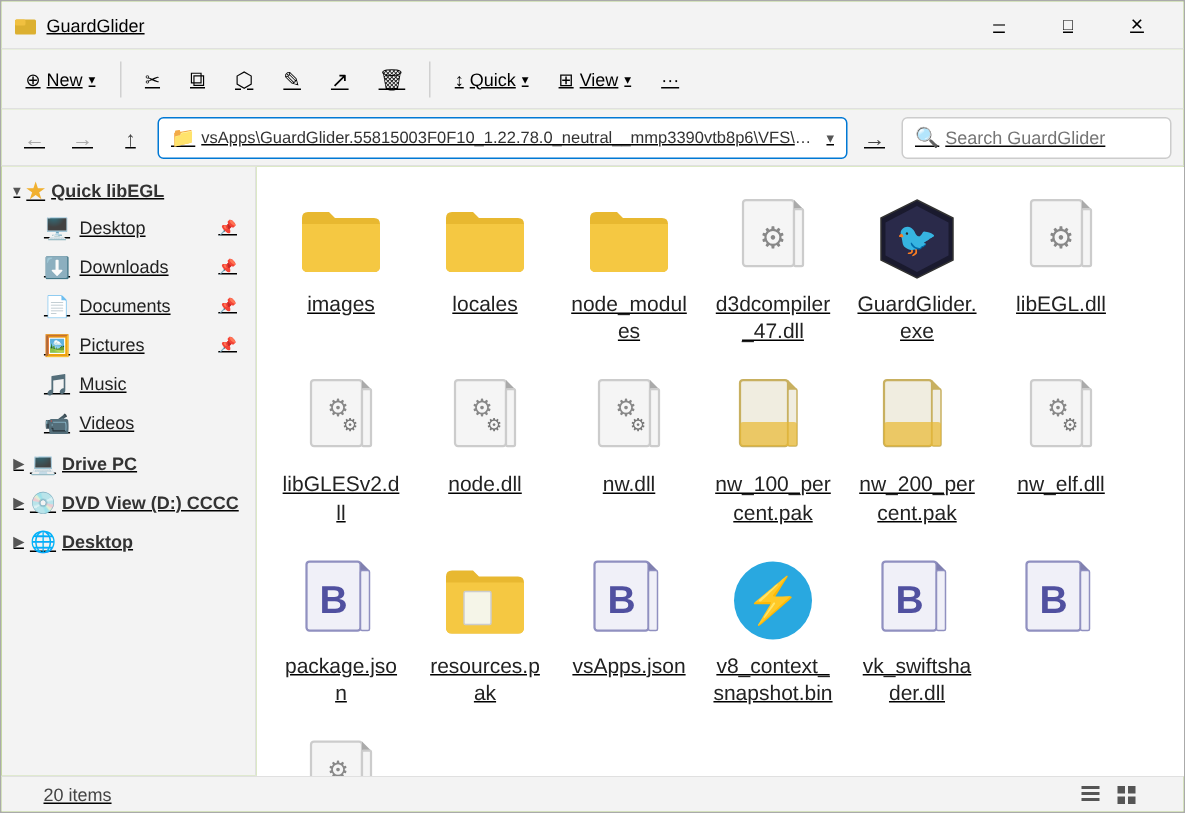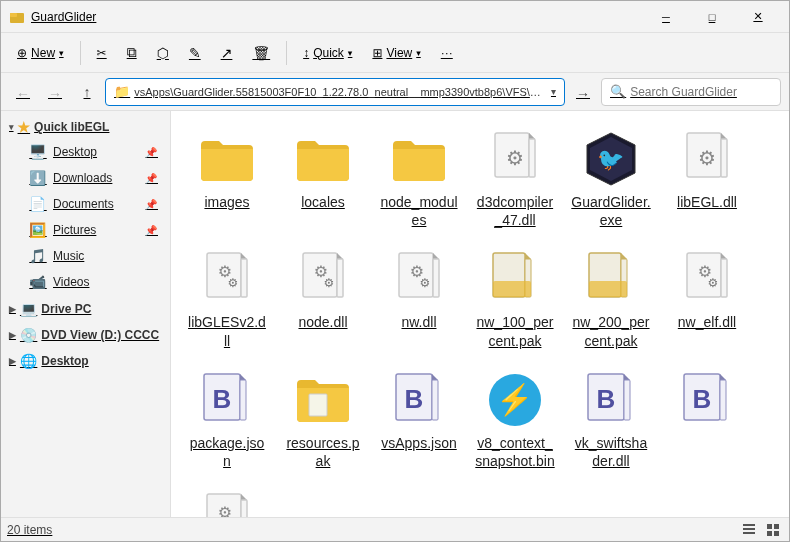--- a/index.html
+++ b/index.html
@@ -46,21 +46,21 @@
     
     .content { flex: 1; background: #fff; overflow-y: auto; padding: 12px; }
 
     
     .file-grid { display: flex; flex-wrap: wrap; gap: 8px; align-content: flex-start; }
     .file-item { width: 88px; display: flex; flex-direction: column; align-items: center; padding: 6px 4px; border-radius: 4px; cursor: pointer; text-align: center; }
     .file-icon { width: 60px; height: 60px; display: flex; align-items: center; justify-content: center; margin-bottom: 4px; }
     .file-label { font-size: 14px; color: #222; word-break: break-word; line-height: 1.3; max-width: 86px; }
 
     
-    .statusbar { height: 24px; background: #f3f3f3; border-top: 1px solid #e0e0e0; display: flex; align-items: center; padding: 0 6px; font-size: 12px; color: #444; }
+    .statusbar { height: 24px; background: #f3f3f3; border-top: 1px solid #e0e0e0; display: flex; align-items: center; padding: 0 28px; font-size: 12px; color: #444; }
     .statusbar-right { margin-left: auto; display: flex; gap: 4px; }
     .statusbar-view-btn { width: 20px; height: 20px; display: flex; align-items: center; justify-content: center; cursor: pointer; border-radius: 2px; }
 
     
     .folder-icon-svg { width: 56px; height: 48px; }
   </style>
 </head>
 <body>
 
 <div class="window">

